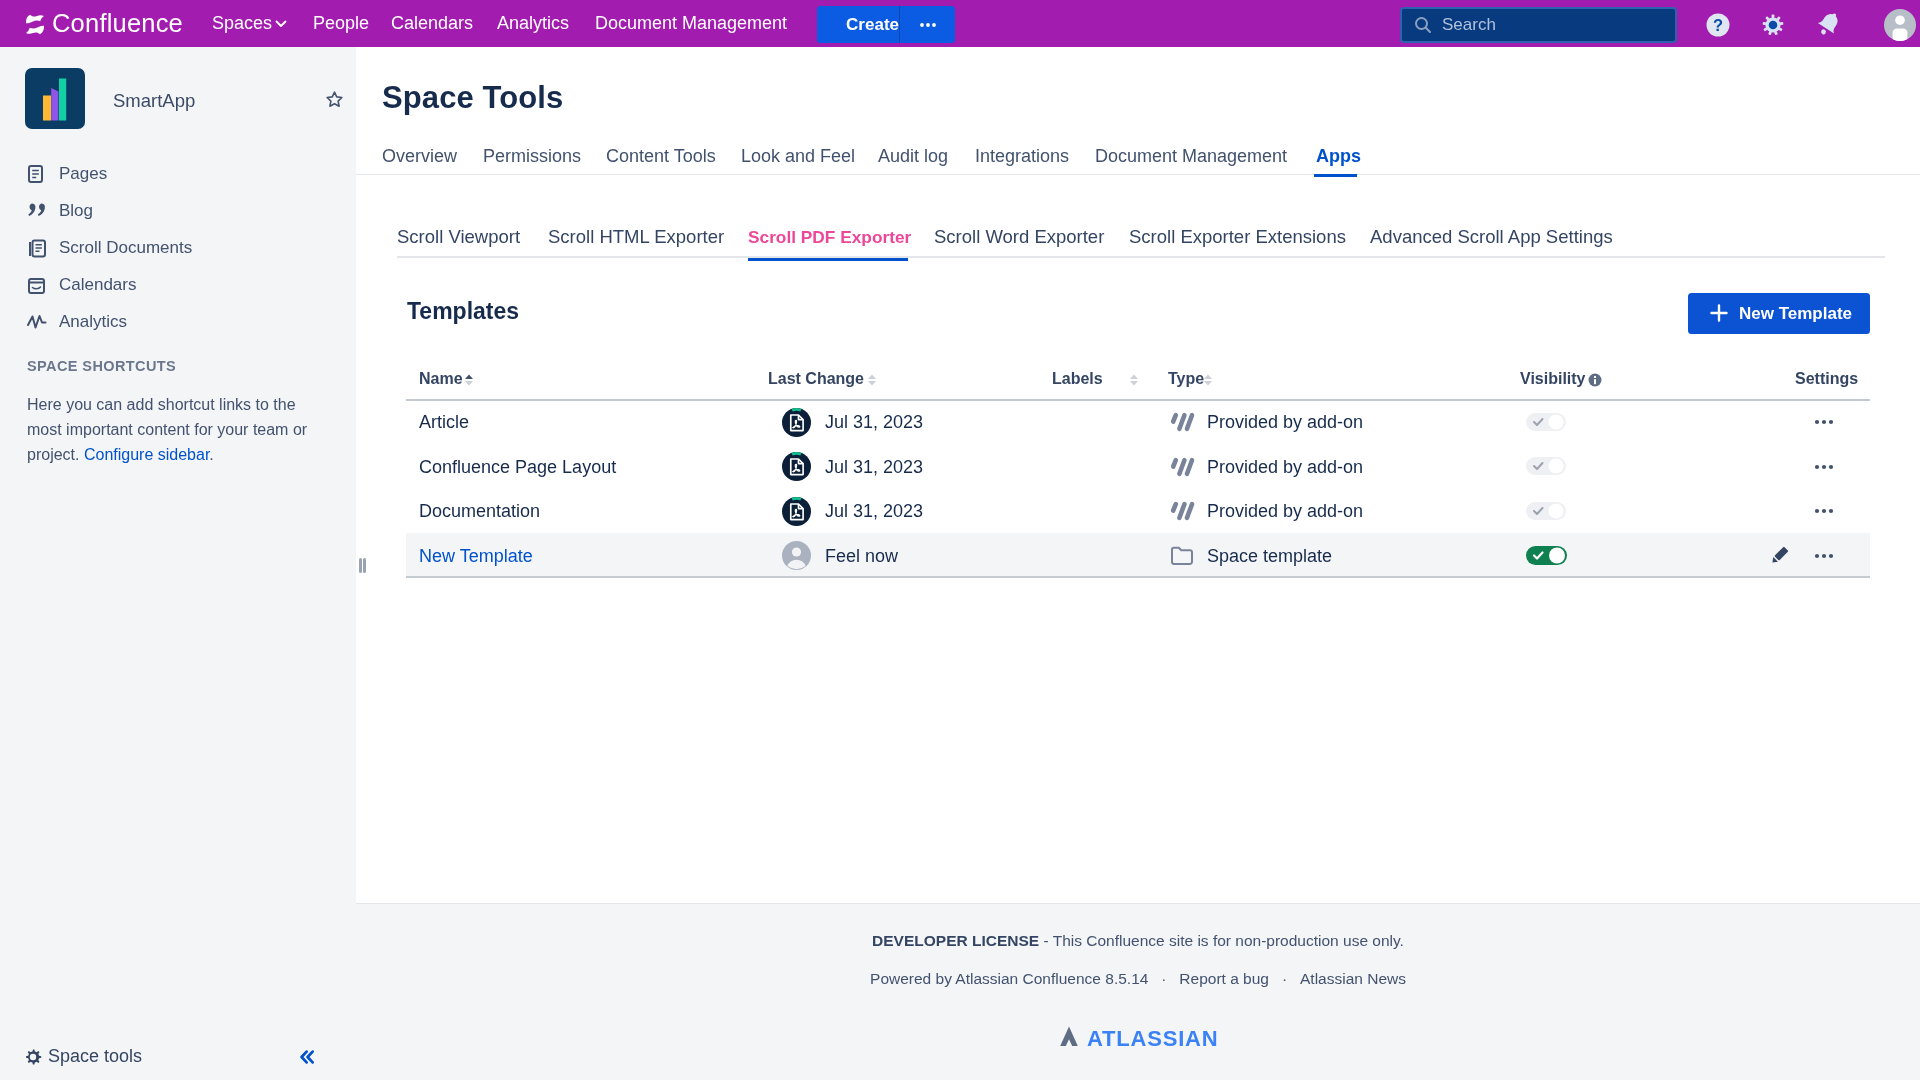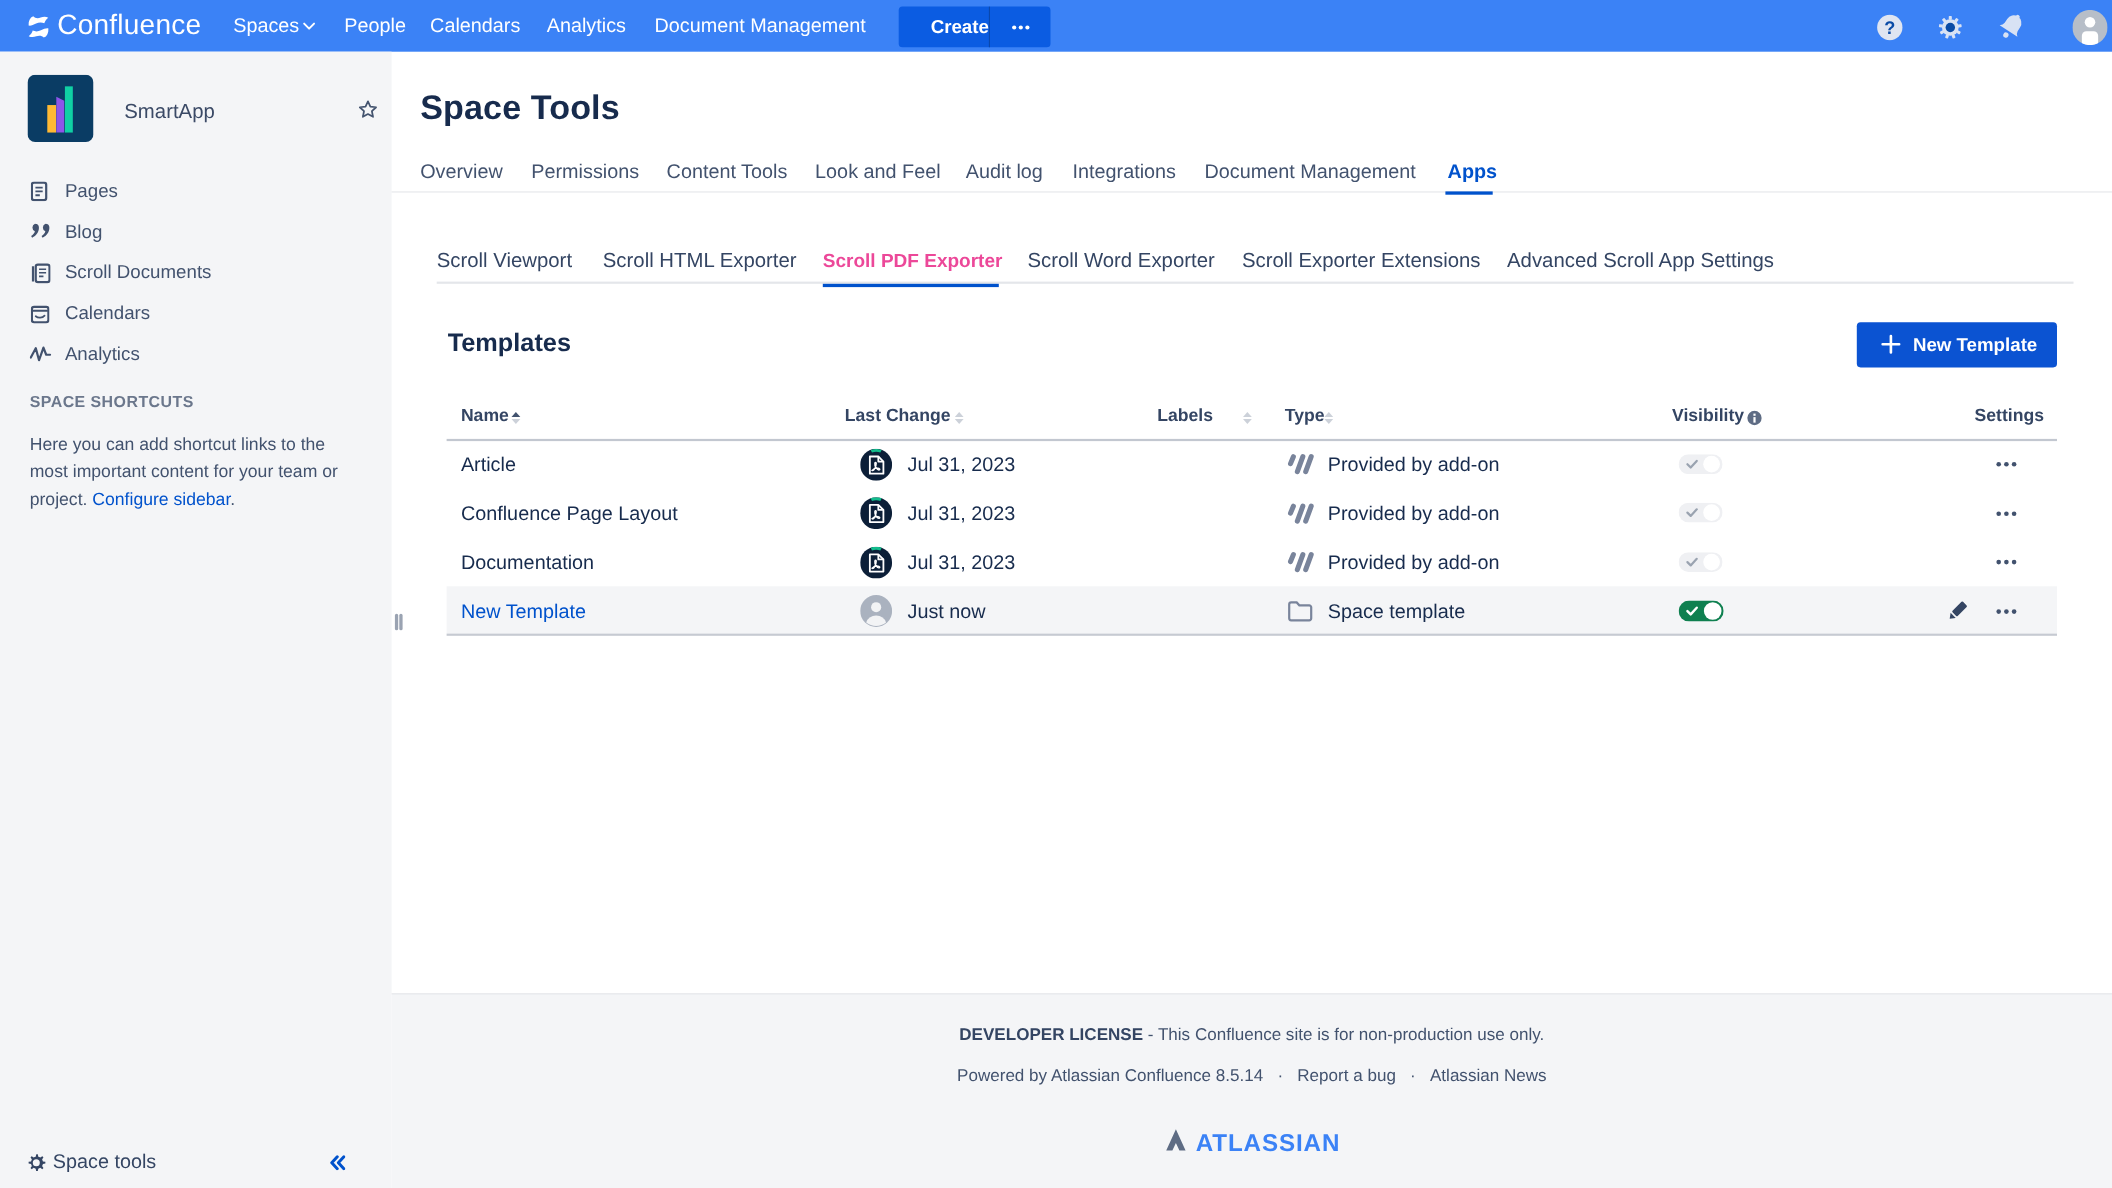--- a/index.html
+++ b/index.html
@@ -1,21 +1,21 @@
 <!DOCTYPE html>
 <html><head>
 <meta charset="utf-8">
 <style>
   * { margin:0; padding:0; box-sizing:border-box; }
   html,body { width:1920px; height:1080px; overflow:hidden; }
   body { font-family:"Liberation Sans", sans-serif; background:#fff; position:relative; }
   .abs { position:absolute; }
 
   
-  #topnav { position:absolute; left:0; top:0; width:1920px; height:47px; background:#3b82f6; }
+  #topnav { position:absolute; left:0; top:0; width:1920px; height:47px; background:#a21caf; }
   #topnav .navitem { position:absolute; top:0; height:47px; line-height:47px; color:#ffffff; font-size:18px; }
   #logo-text { position:absolute; left:52px; top:0; height:47px; line-height:46px; color:#fff; font-size:25.5px; font-weight:500; letter-spacing:0.2px; }
   #createbtn { position:absolute; left:817px; top:6px; width:138px; height:37px; background:#0b5ce2; border-radius:3.5px; }
   #createbtn .lbl { position:absolute; left:0; top:0; width:82px; height:37px; line-height:37px; text-align:right; color:#fff; font-size:17px; font-weight:700; }
   #createbtn .div { position:absolute; left:82px; top:0; width:1px; height:37px; background:#083a8c; opacity:0.6; }
   #searchbox { position:absolute; left:1400px; top:7px; width:277px; height:36px; background:#073a7f; border:2px solid #2e62ac; border-radius:4px; }
   #searchbox .ph { position:absolute; left:40px; top:0; height:32px; line-height:32px; color:#b2c1db; font-size:17px; }
 
   
   #sidebar { position:absolute; left:0; top:47px; width:356px; height:1033px; background:#f4f5f7; }
@@ -55,20 +55,27 @@
     <span class="lbl">Create</span>
     <span class="div"></span>
     <svg class="abs" style="left:83px;top:0" width="55" height="37" viewBox="0 0 55 37">
         <g fill="#fff">
           <circle cx="22" cy="19" r="1.9"></circle>
           <circle cx="28" cy="19" r="1.9"></circle>
           <circle cx="34" cy="19" r="1.9"></circle>
         </g>
       </svg>
   </div>
+  <div id="searchbox">
+    <svg class="abs" style="left:12px;top:7px" width="18" height="18" viewBox="0 0 18 18">
+        <circle cx="7.5" cy="7.5" r="5.5" fill="none" stroke="#8ba0bf" stroke-width="2"></circle>
+        <path d="M11.8,11.8 L16,16" stroke="#8ba0bf" stroke-width="2" stroke-linecap="round"></path>
+      </svg>
+    <span class="ph">Search</span>
+  </div>
 
   <svg class="abs" style="left:1706px;top:13px" width="24" height="24" viewBox="0 0 24 24">
     <circle cx="12" cy="12" r="11.5" fill="#dfe5f1"></circle>
     <text x="12" y="17.5" text-anchor="middle" font-family="Liberation Sans" font-size="16.5" font-weight="700" fill="#0a4ba6">?</text>
   </svg>
 
   <svg class="abs" style="left:1760px;top:12px" width="26" height="26" viewBox="0 0 26 26">
     <g fill="#d8e2f4">
       <circle cx="13" cy="13" r="7.6"></circle>
       <g id="gt">
@@ -264,21 +271,21 @@
         <path d="M7.8,0.8 v4.2 h4.2" fill="none" stroke="#fff" stroke-width="1.5" stroke-linejoin="round"></path>
         <path d="M2.6,12.3 c0.8,0.6 1.6,-0.2 2.3,-1.6 c0.7,-1.4 1.2,-3.2 1.2,-4.3 c0,-1 -1,-1 -1.2,0 c-0.2,1.2 0.4,3 1.2,4.1 c0.8,1.1 1.8,1.6 2.5,1.4 c0.9,-0.3 0.2,-1.2 -1.2,-1.4 c-1.3,-0.2 -3.2,0.2 -4.8,1.8 z" fill="none" stroke="#fff" stroke-width="1.1"></path>
       </g>
     </g>
   </defs>
 </svg>
 
 <span class="cell" style="left:825px;top:412px">Jul 31, 2023</span>
 <span class="cell" style="left:825px;top:457px">Jul 31, 2023</span>
 <span class="cell" style="left:825px;top:501px">Jul 31, 2023</span>
-<span class="cell" style="left:825px;top:546px">Just now</span>
+<span class="cell" style="left:825px;top:546px">Feel now</span>
 
 <svg class="abs" style="left:1170px;top:412px" width="25" height="20" viewBox="0 0 25 20">
     <use href="#slashes"></use>
   </svg>
 <svg class="abs" style="left:1170px;top:457px" width="25" height="20" viewBox="0 0 25 20">
     <use href="#slashes"></use>
   </svg>
 <svg class="abs" style="left:1170px;top:501px" width="25" height="20" viewBox="0 0 25 20">
     <use href="#slashes"></use>
   </svg>

